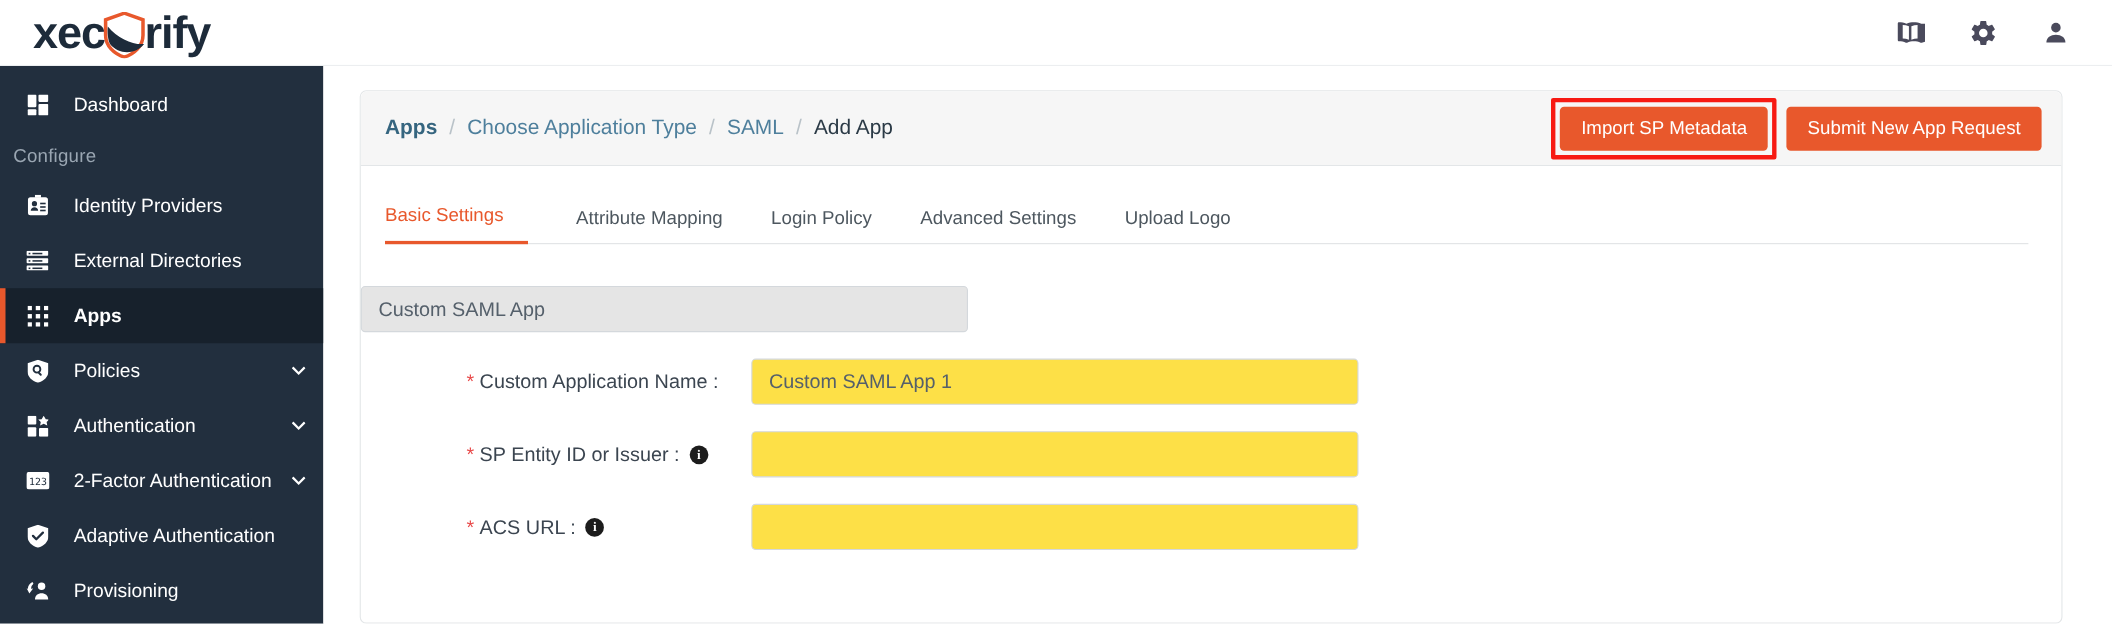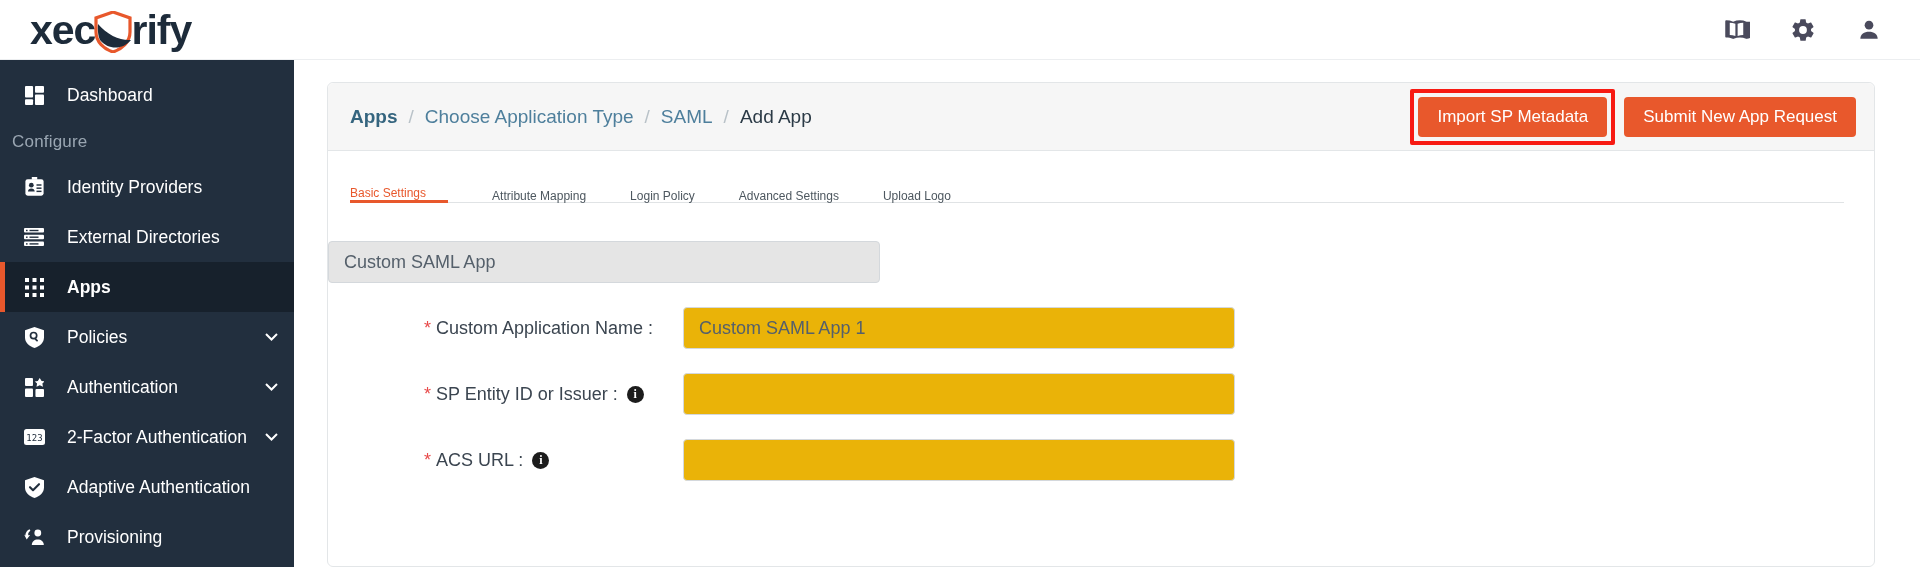--- a/index.html
+++ b/index.html
@@ -126,23 +126,23 @@
 
   
   .tabs {
     display: flex;
     align-items: flex-end;
     border-bottom: 1px solid #e0e3e5;
     margin: 34px 30px 0 22px;
     gap: 0;
   }
   .tab {
-    font-size: 12px;
+    font-size: 17px;
     color: #4d575f;
-    padding: 0 22px 0 22px;
+    padding: 0 22px 13px 22px;
     cursor: pointer;
     white-space: nowrap;
     position: relative;
     top: 1px;
   }
   .tab:first-child { padding-left: 0; margin-right: 22px;}
   .tab.active {
     color: #e8582c;
     border-bottom: 3px solid #e8582c;
   }
@@ -169,21 +169,21 @@
     background: #1c1c1c; color: #ffffff;
     font-size: 12px; font-weight: 700;
     font-family: "Liberation Serif", serif;
     cursor: pointer; margin-left: 4px;
     line-height: 1;
   }
   .field {
     width: 552px; height: 42px;
     border: 1px solid #d4d8dc;
     border-radius: 4px;
-    background: #eab308;
+    background: #fde047;
     font-size: 18px;
     color: #55606b;
     padding: 0 15px;
     font-family: "Liberation Sans", sans-serif;
     outline: none;
   }
   .field.readonly { background: #e5e5e5; color: #55606b; }
 </style>
 </head>
 <body>

